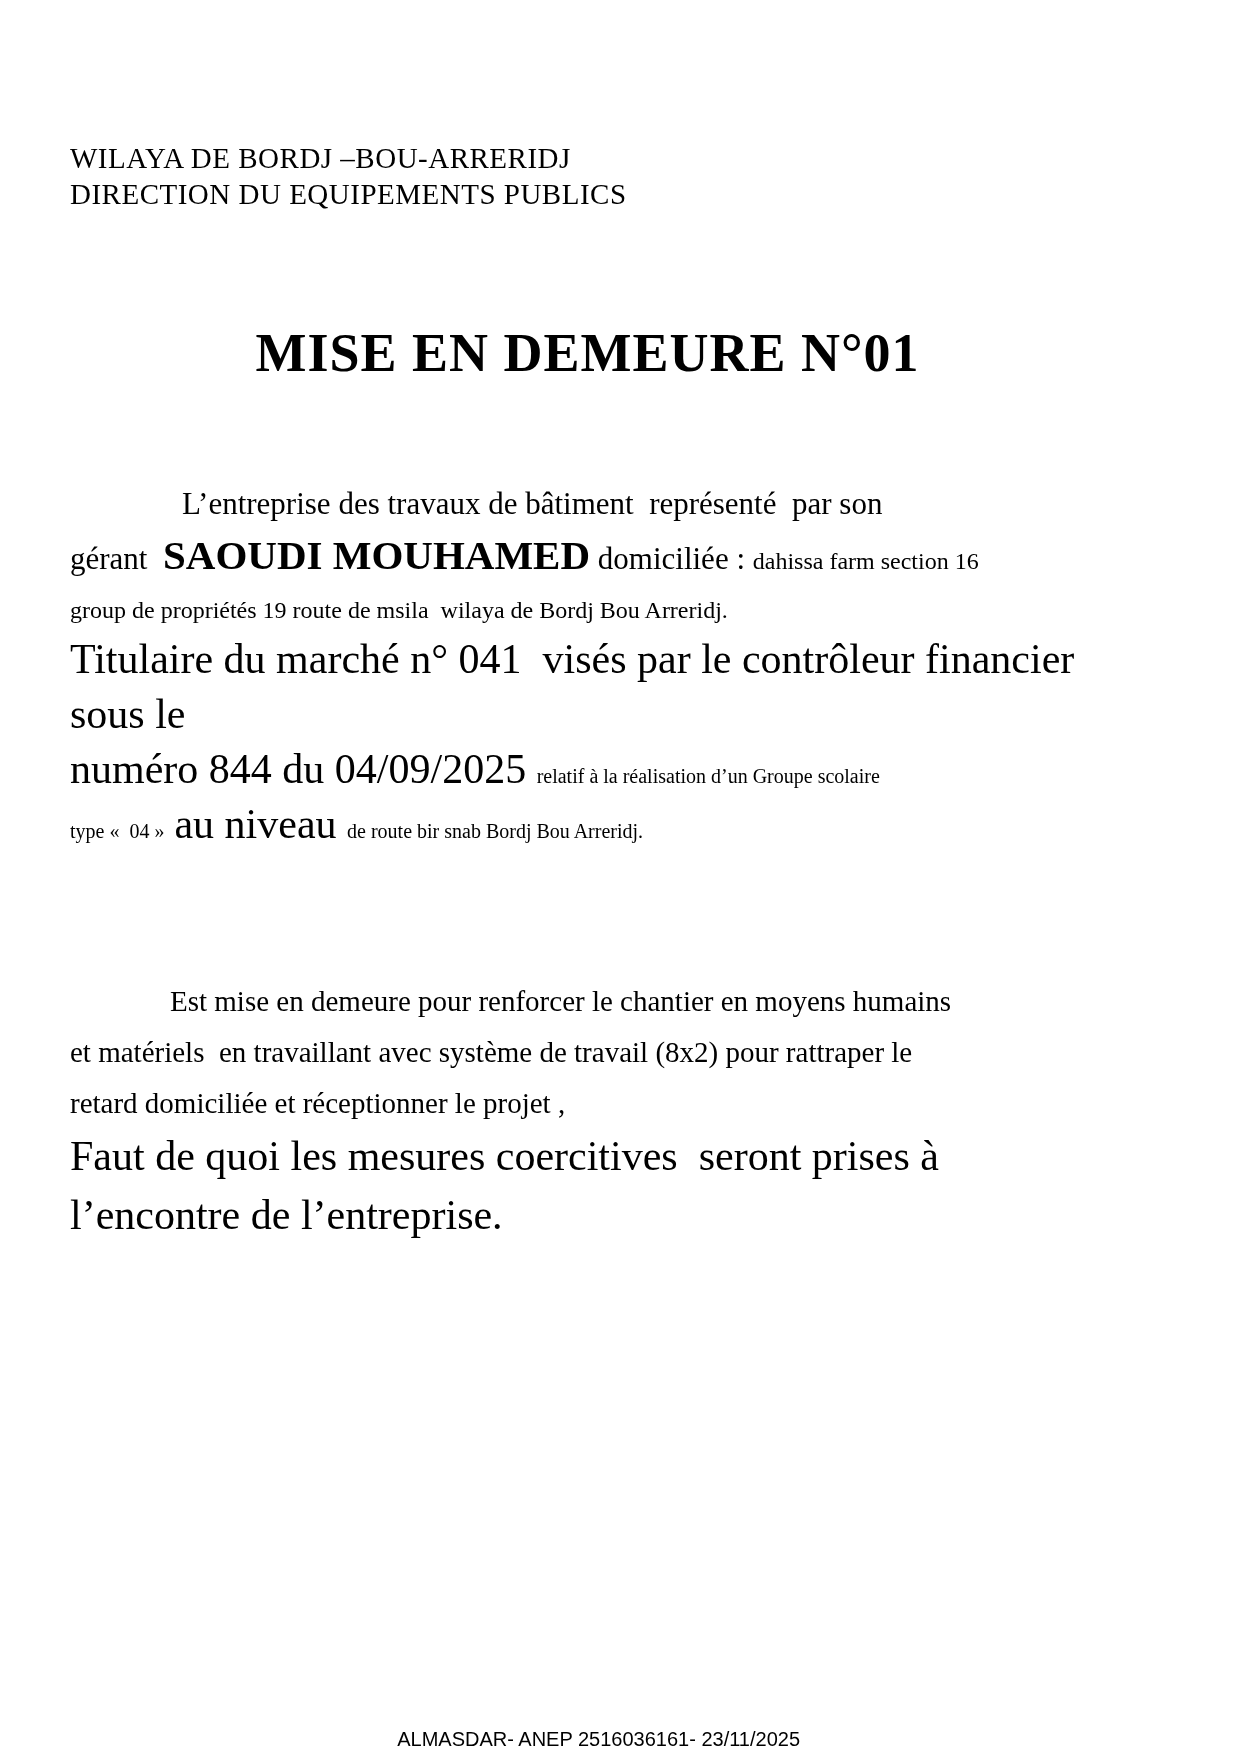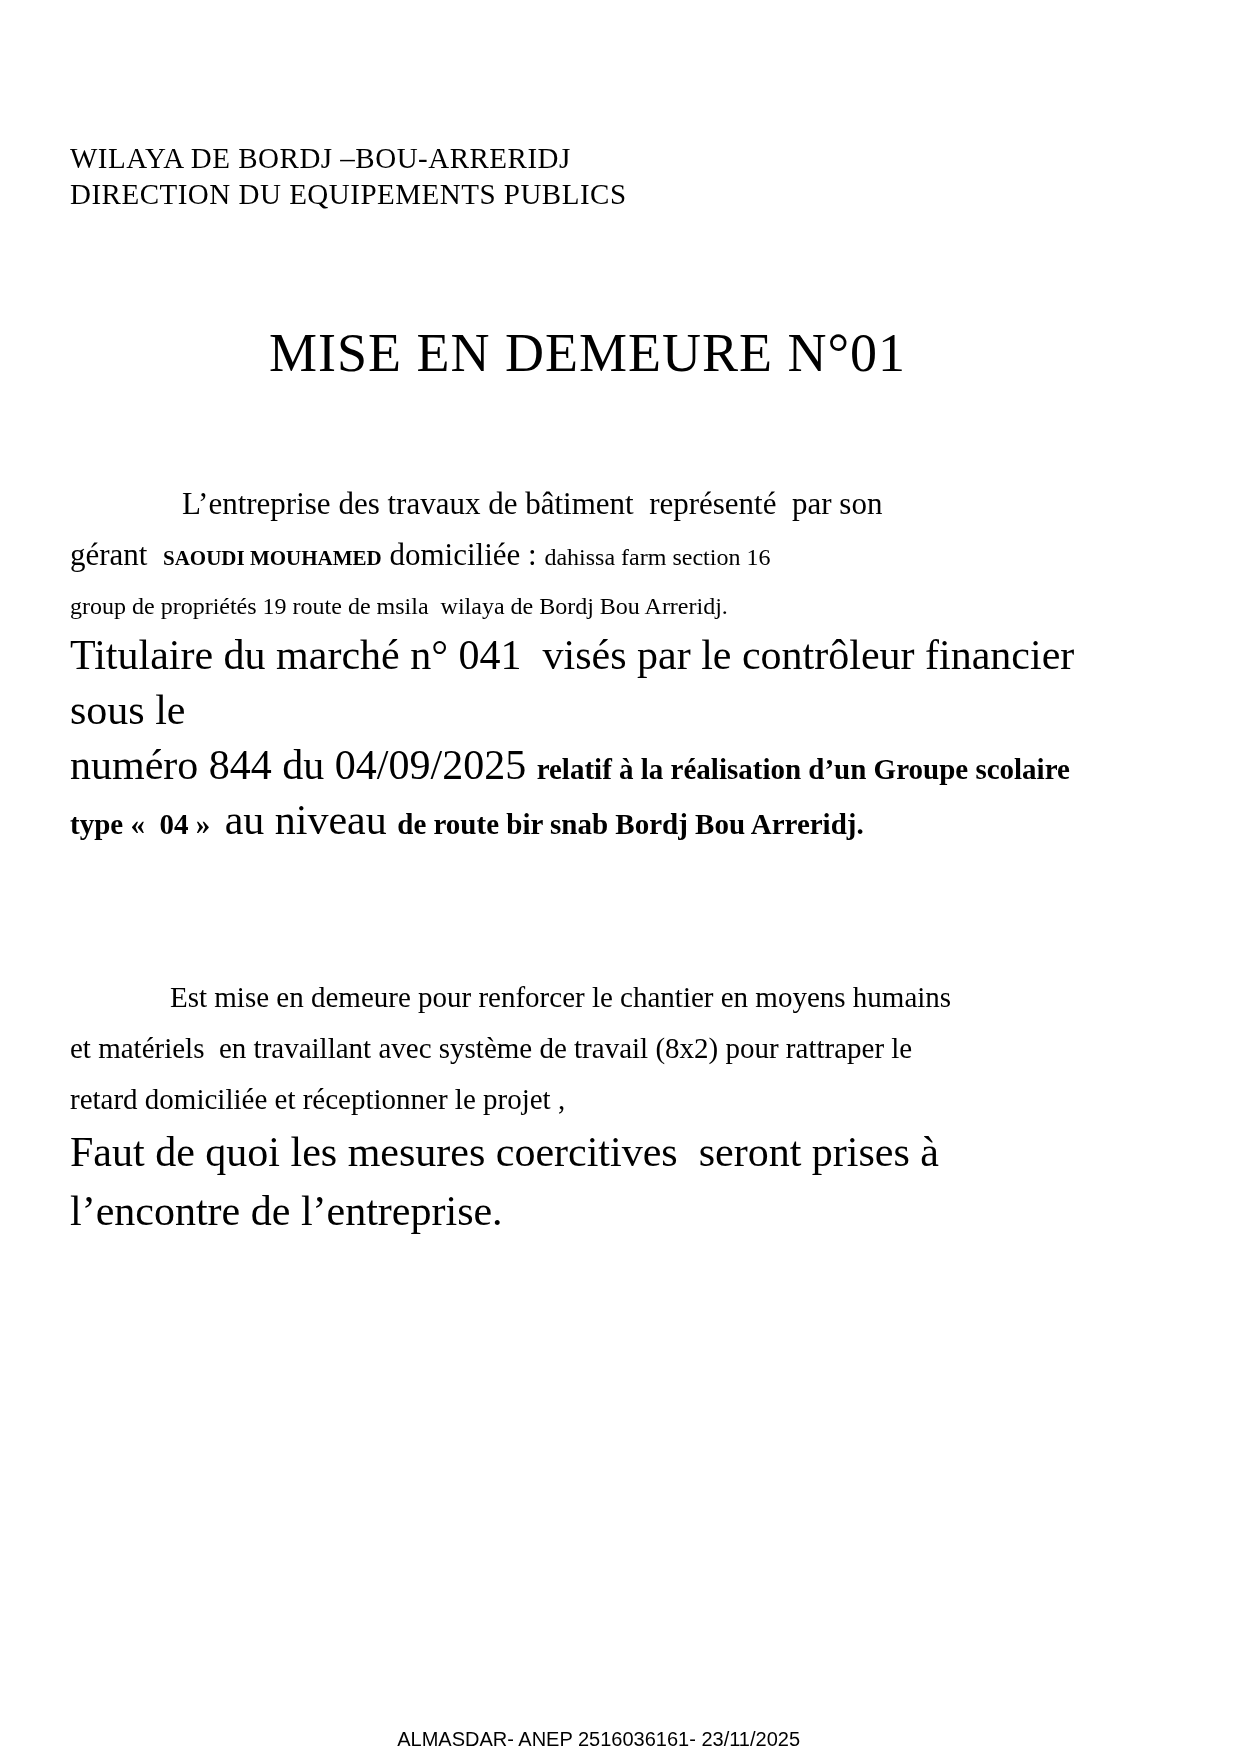--- a/index.html
+++ b/index.html
@@ -28,43 +28,43 @@
   .header-line {
     font-size: 29px;
     line-height: 36px;
     letter-spacing: 0.5px;
     white-space: pre-wrap;
   }
   .doc-title {
     margin: 108px 0 0 0;
     font-size: 54px;
     line-height: 66px;
-    font-weight: normal;
+    font-weight: bold;
     text-align: center;
     letter-spacing: 1px;
     white-space: pre-wrap;
   }
   .doc-body { }
   .para { margin: 0; }
   .para-1 { margin-top: 95px; }
   .para-1 .line { line-height: 46px; }
   .para-2 { margin-top: 122px; }
   .para-2 .line { line-height: 47px; }
   .para-3 { margin-top: 0; }
   .para-3 .line { line-height: 50px; }
   .line {
     white-space: pre-wrap;
   }
   .line.indent-1 { padding-left: 112px; }
   .line.indent-2 { padding-left: 100px; }
   .seg-base   { font-size: 31px; }
-  .seg-bold   { font-size: 21px; font-weight: bold; }
+  .seg-bold   { font-size: 41px; font-weight: bold; }
   .seg-small  { font-size: 24px; }
   .seg-large  { font-size: 42px; }
-  .seg-small2 { font-size: 29px; font-weight: bold; }
+  .seg-small2 { font-size: 20px; }
   .seg-p2     { font-size: 29px; }
   .seg-xl     { font-size: 42px; }
   .doc-footer {
     position: absolute;
     left: 70px;
     top: 1700px;
     width: 1035px;
     text-align: center;
     font-family: "Liberation Sans", "DejaVu Sans", sans-serif;
     font-size: 20px;

